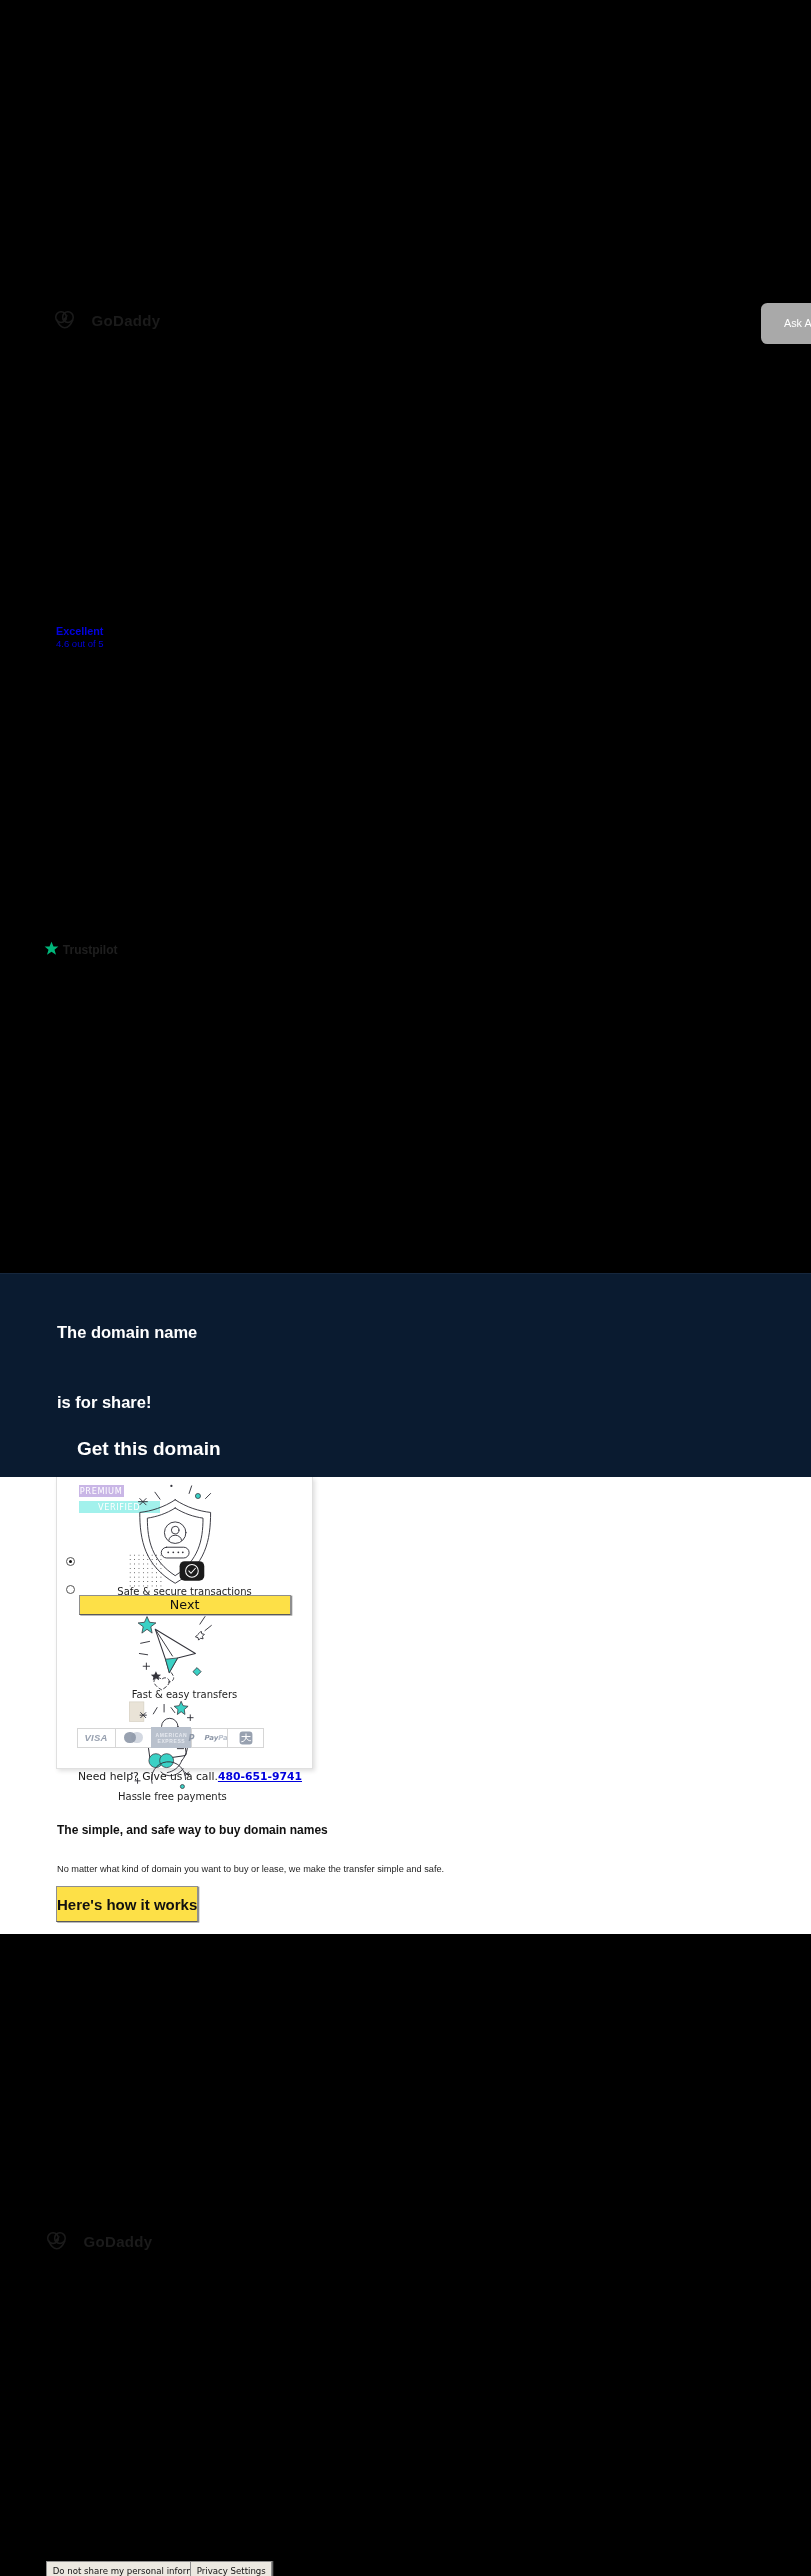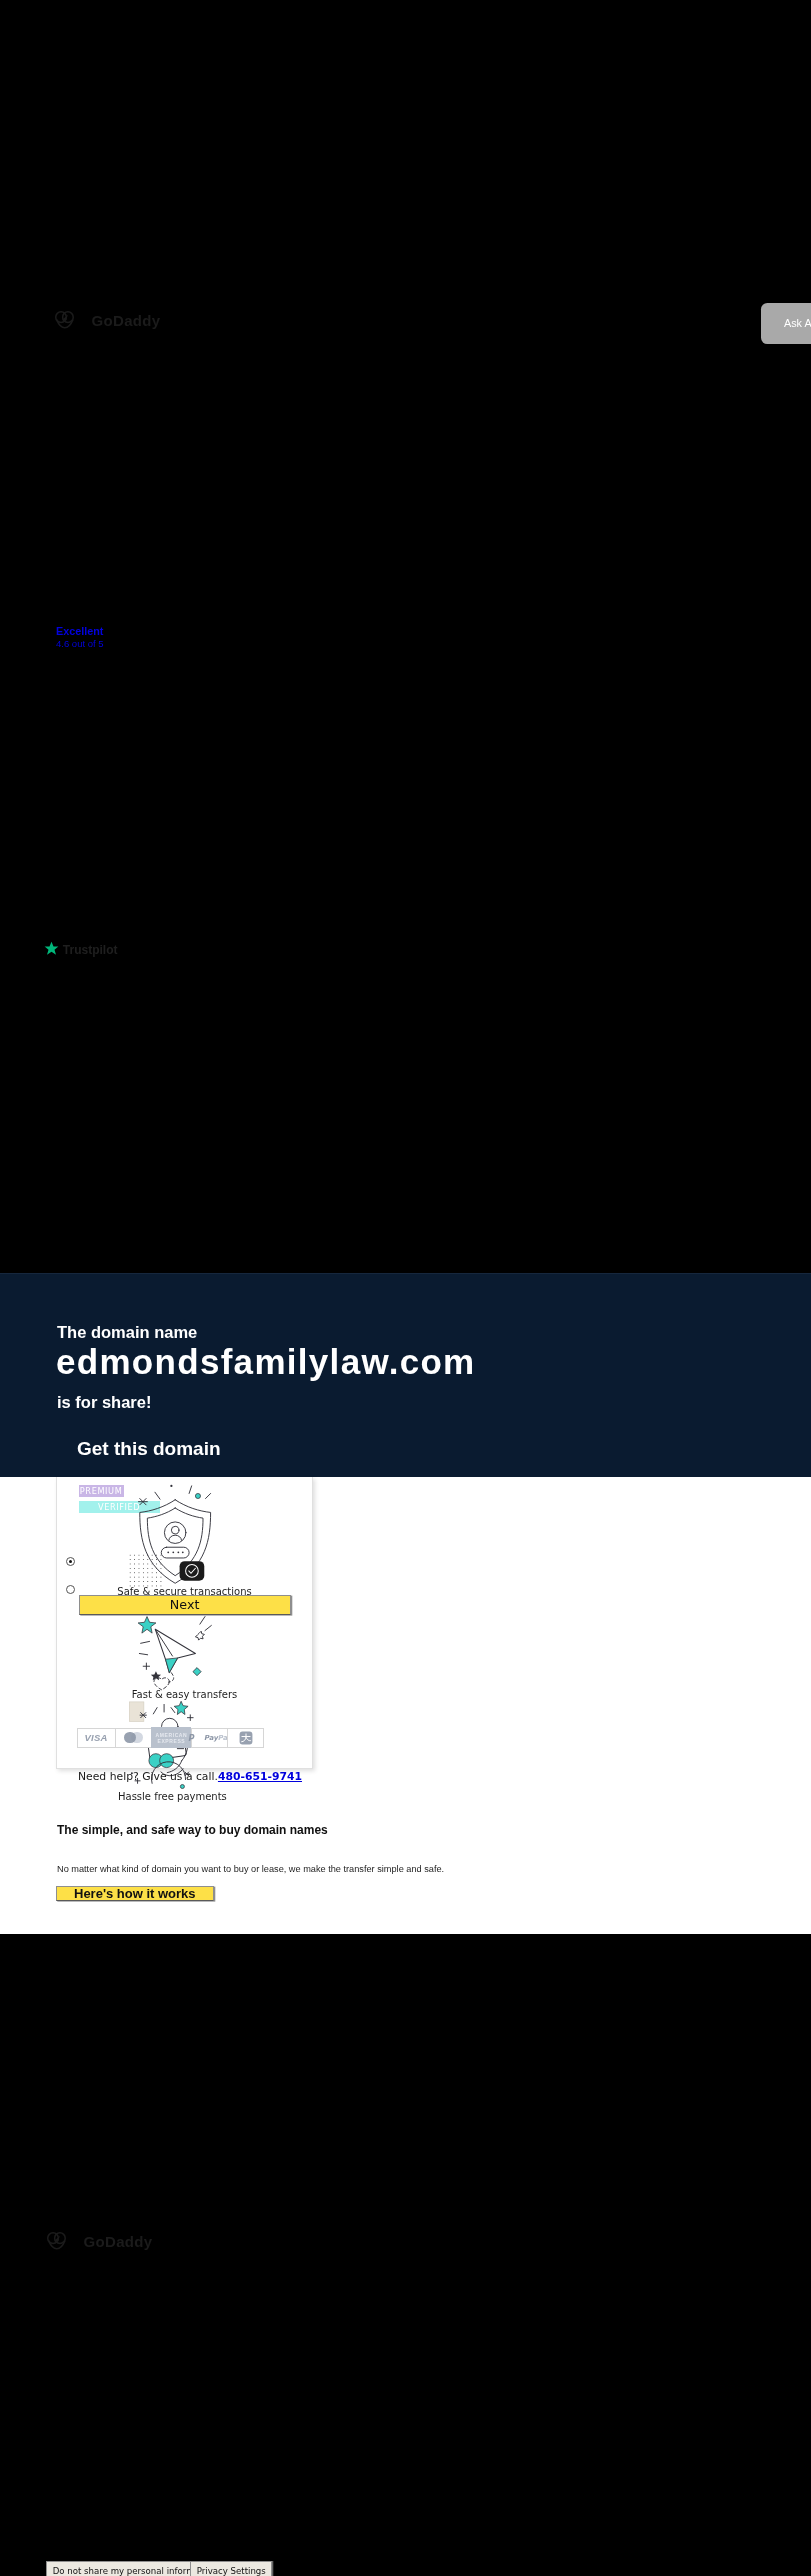--- a/index.html
+++ b/index.html
@@ -72,22 +72,22 @@
   .paypal .ptxt{font-style:italic;font-weight:700;font-size:7px;}
   .paypal .pay{color:#8d97a7;margin-left:8px;}.paypal .pal{color:#b9c0cc;}
   .alipay{width:37px;}
 
   .support{position:absolute;left:78px;top:293px;font-size:10.8px;color:#191919;white-space:nowrap;z-index:2;}
   .support a{color:#0101dd;font-weight:700;}
   .cap3{position:absolute;left:118px;top:314px;font-size:10px;color:#1e1e1e;}
   .info-h{position:absolute;left:57px;top:346px;font-family:"Liberation Sans",sans-serif;font-weight:700;
           font-size:12px;color:#101010;}
   .info-p{position:absolute;left:57px;top:387px;font-family:"Liberation Sans",sans-serif;font-size:9.2px;color:#1d1d1d;}
-  .how-btn{position:absolute;left:56px;top:409px;height:15px;padding:0 17px;
-           font-family:"Liberation Sans",sans-serif;font-weight:700;font-size:13px;}
+  .how-btn{position:absolute;left:56px;top:409px;height:36px;padding:0 0;
+           font-family:"Liberation Sans",sans-serif;font-weight:700;font-size:15px;}
 
   
   .foot-logo{left:46px;top:2230px;}
   .cookie-btn{position:absolute;top:2561px;height:19px;padding:0 5.7px;font-size:8.6px;
               border-bottom:none;box-shadow:1.3px 0 0 #666;background:#ece9e1;}
   .cookie-1{left:46px;}
   .cookie-2{left:190px;}
 
   svg .ln{stroke:#33333b;stroke-width:1.5;fill:none;stroke-linecap:round;}
   svg .teal{fill:#3ad1c5;stroke:#33333b;stroke-width:1.2;}
@@ -122,21 +122,20 @@
     <span>
       <svg width="15" height="15" viewBox="0 0 24 24">
         <polygon points="12,1 15.2,8.6 23,8.8 16.8,13.8 19.2,22 12,17.2 4.8,22 7.2,13.8 1,8.8 8.8,8.6" fill="#00b67a"></polygon>
       </svg>
     </span>
     <span class="name">Trustpilot</span>
   </div>
 
   <div class="abs hero">
     <div class="l1">The domain name</div>
-    <div class="domain">edmondsfamilylaw.com</div>
     <div class="l3">is for share!</div>
     <div class="cta">Get this domain</div>
   </div>
 
   <div class="abs white">
 
     <div class="card">
       <div class="badge premium">PREMIUM</div>
       <div class="badge verified">VERIFIED DOMAIN</div>
 

